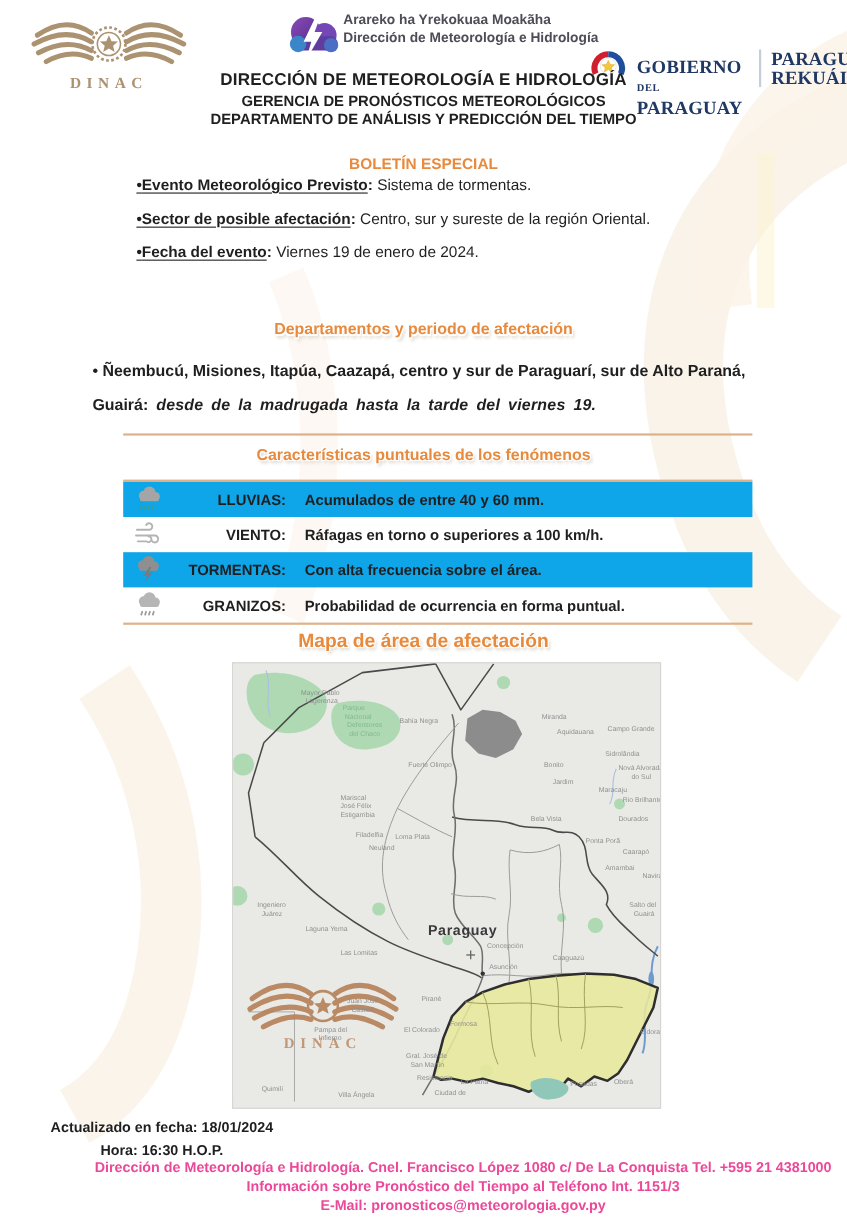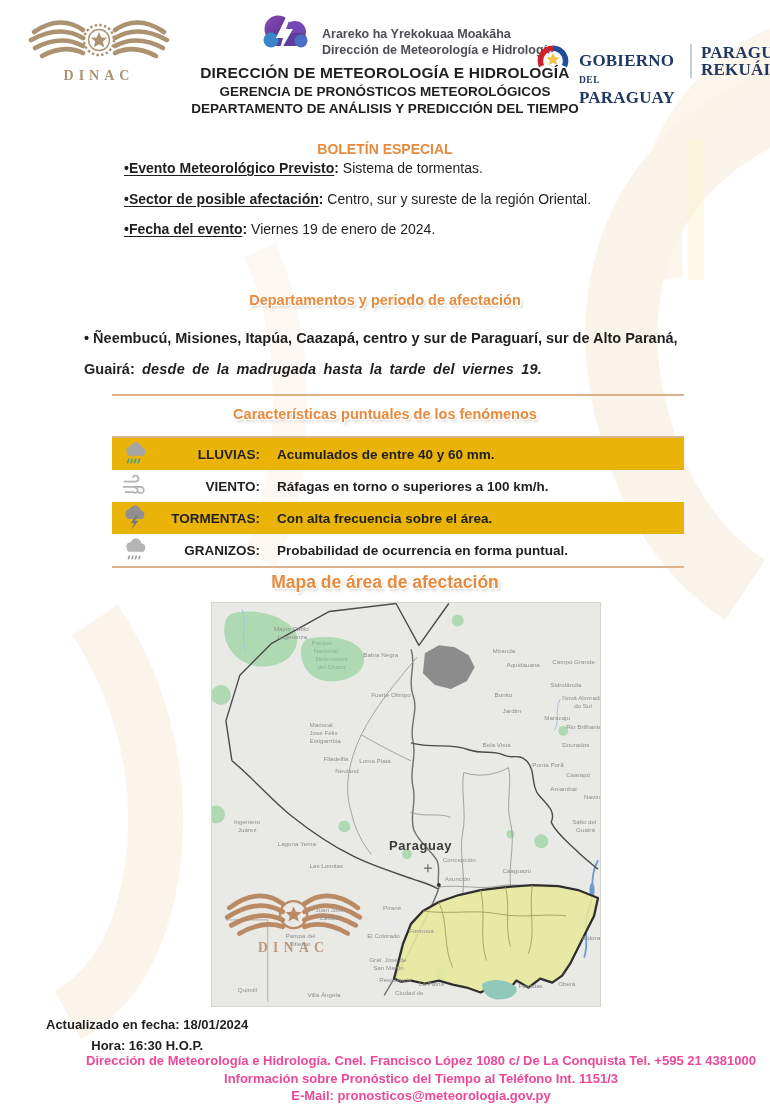--- a/index.html
+++ b/index.html
@@ -26,21 +26,21 @@
   .bullet-line .lbl{font-weight:700;text-decoration:underline;text-underline-offset:2px;}
   .bullet-line .colon{font-weight:700;}
   
   .dept{font-size:14.5px;font-weight:700;width:648px;}
   .dept .l2{margin-top:15px;}
   .dept .ital{font-style:italic;font-weight:600;letter-spacing:.2px;word-spacing:3px;}
   .rule{height:2px;background:#dcb28a;}
   
   .ptable{width:572px;border-top:2px solid #dcb28a;border-bottom:2px solid #dcb28a;}
   .prow{display:flex;align-items:center;height:32px;font-size:13.5px;font-weight:700;}
-  .prow.alt{background:#eab308;}
+  .prow.alt{background:#0ea5e9;}
   .picon{width:46px;display:flex;justify-content:center;}
   .plabel{width:102px;text-align:right;}
   .pdesc{padding-left:17px;}
   
   .mapbox{border:1px solid #d4d4d2;background:#e9e9e6;}
   .ml-town{font-size:6.3px;fill:#8f8f8f;font-family:"Liberation Sans",sans-serif;}
   .ml-green{font-size:6.3px;fill:#84b890;font-family:"Liberation Sans",sans-serif;}
   .ml-country{font-size:13px;font-weight:700;fill:#3a3a3a;letter-spacing:.6px;font-family:"Liberation Sans",sans-serif;}
   
   .foot-left{font-size:13px;font-weight:700;line-height:21px;text-align:center;}
@@ -71,21 +71,21 @@
         <path d="M135,42 Q109,28 87,40"></path>
         <path d="M128,50 Q106,38 87,47"></path>
       </g>
       <circle cx="71" cy="34" r="15" fill="none" stroke="#ab9270" stroke-width="2.4" stroke-dasharray="2.5,2.2"></circle>
       <circle cx="71" cy="34" r="10.5" fill="none" stroke="#ab9270" stroke-width="1.4"></circle>
       <path d="M71,26 L73.4,31.4 L79.2,31.8 L74.8,35.6 L76.2,41.2 L71,38.2 L65.8,41.2 L67.2,35.6 L62.8,31.8 L68.6,31.4 Z" fill="#ab9270"></path>
       <text x="71" y="74" text-anchor="middle" font-family="Liberation Serif,serif" font-size="14" font-weight="700" letter-spacing="5" fill="#ab9270">DINAC</text>
     </svg>
   </div>
 
-  <div class="abs" style="left:258px;top:10px;display:flex;align-items:flex-end;gap:10px;">
+  <div class="abs" style="left:258px;top:10px;display:flex;align-items:flex-start;">
     <svg width="54" height="48" viewBox="0 0 54 48">
       <defs>
         <linearGradient id="gpl" x1="0" y1="0" x2="1" y2="1">
           <stop offset="0" stop-color="#8a4bb8"></stop>
             <stop offset="1" stop-color="#4f2a86"></stop>
         </linearGradient>
       </defs>
       <circle cx="20" cy="19" r="13.5" fill="url(#gpl)"></circle>
       <circle cx="37" cy="22" r="11" fill="#7348b5"></circle>
       <rect x="8" y="23" width="41" height="13" rx="6.5" fill="#5e3d9e"></rect>

